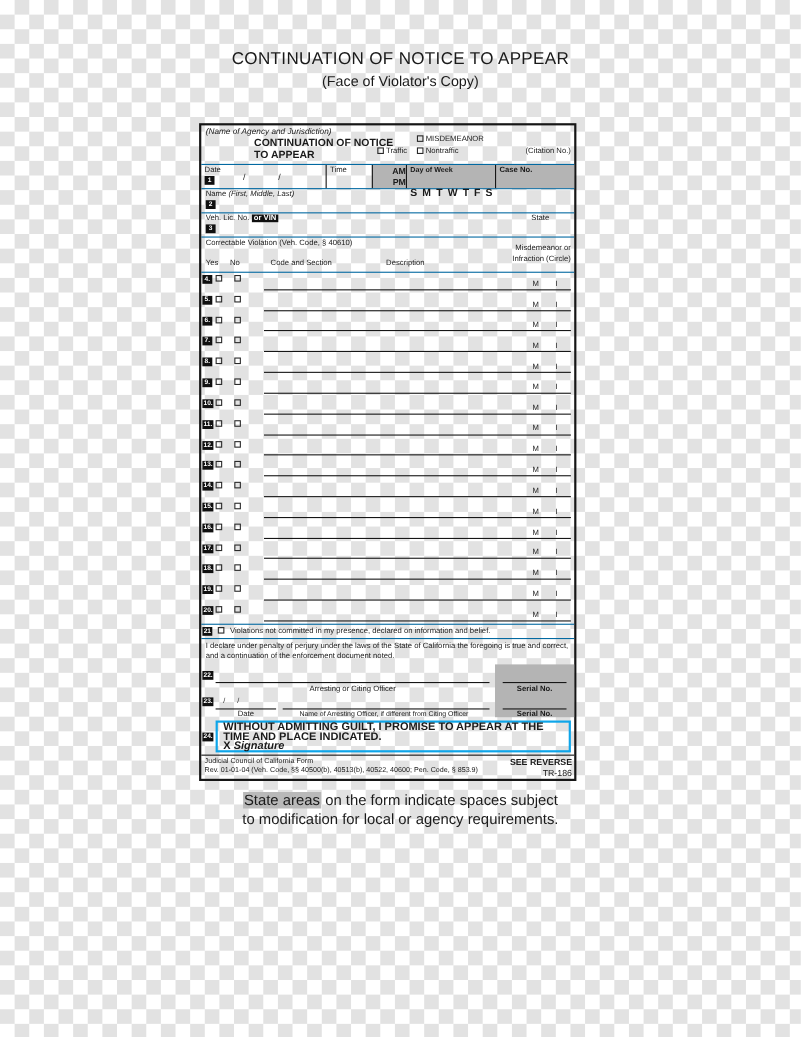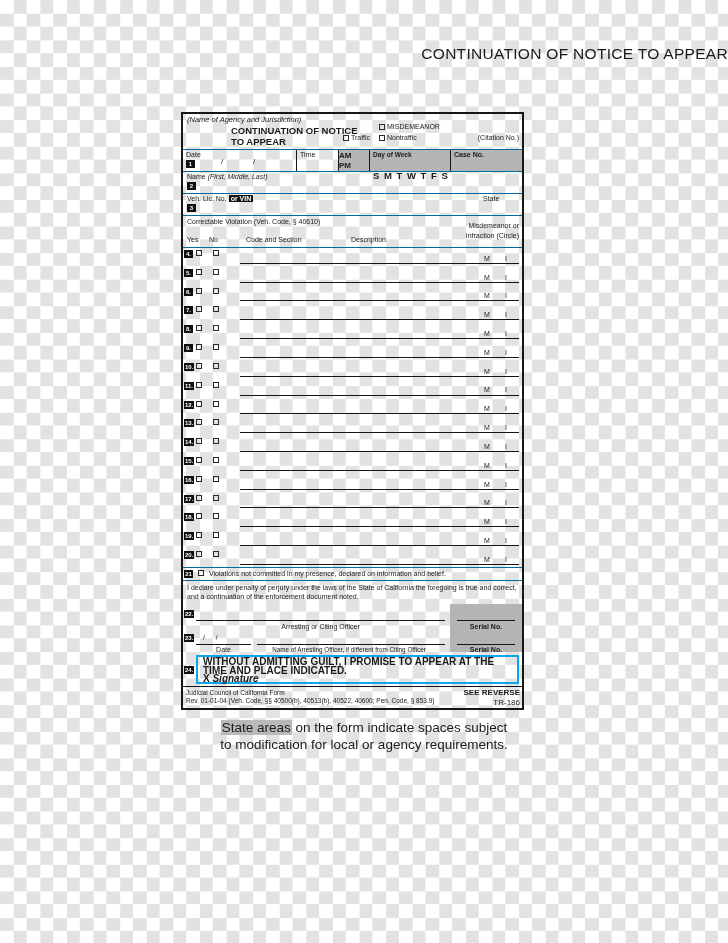--- a/index.html
+++ b/index.html
@@ -6,21 +6,21 @@
   html,body { width:728px; height:943px; overflow:hidden; }
   body {
     position:relative;
     font-family:"Liberation Sans", sans-serif;
     color:#1a1a1a;
     background-color:#ffffff;
     background-image:conic-gradient(#e2e2e2 0 25%, #ffffff 0 50%, #e2e2e2 0 75%, #ffffff 0);
     background-size:26.6px 26.6px;
   }
   .doc-title { position:absolute; top:45px; left:0; width:728px; text-align:center; }
-  .doc-title .t1 { font-size:15.5px; letter-spacing:.3px;text-align:right; }
+  .doc-title .t1 { font-size:15.5px; letter-spacing:.3px; }
   .doc-title .t2 { font-size:13px; margin-top:3px; }
 
   #form {
     position:absolute; left:181px; top:112px; width:343px; height:598px;
     border:2px solid #161616; font-size:7px; line-height:1.15;
   }
   .sec { position:relative; width:100%; }
   .bb { border-bottom:1px solid #0369a1; }
 
   .numbox {
@@ -43,21 +43,21 @@
 
   
   #sec-date { height:22px; display:flex; }
   .dcell { position:relative; height:100%; border-left:1px solid #161616; }
   .dcell:first-child { border-left:none; }
   .c-date { width:113px; } .c-time { width:42px; }
   .c-ampm { width:31px; } .c-day { width:81px; } .c-case { flex:1; }
   .shaded { background:#b4b4b4; }
   .smalllab { position:absolute; left:3px; top:1px; font-size:7px; }
   .slash { position:absolute; font-size:8px; top:7px; }
-  .ampm { text-align:left; font-weight:bold; font-size:8px; line-height:10px; padding-top:1px; }
+  .ampm { text-align:right; font-weight:bold; font-size:8px; line-height:10px; padding-top:1px; }
   .dayhdr { position:absolute; left:3px; top:1px; font-weight:bold; font-size:6.5px; }
   .days { position:absolute; left:3px; top:21px; font-weight:bold; font-size:9.5px; letter-spacing:1px; }
   .casehdr { position:absolute; left:3px; top:1px; font-weight:bold; font-size:7px; }
 
   
   #sec-name, #sec-veh { height:22px; }
   .rowlab { position:absolute; left:4px; top:1px; font-size:7px; }
   .ital { font-style:italic; }
   .orvin { background:#101010; color:#fff; font-weight:bold; padding:0 2px; }
   .statelab { position:absolute; left:300px; top:1px; font-size:7px; }
@@ -123,20 +123,21 @@
 
   
   .bottom-note { position:absolute; top:719px; left:0; width:728px; text-align:center; font-size:13.5px; line-height:17px; }
   .hl { background:#b9b9b9; padding:0 1px; }
 </style>
 </head>
 <body>
 
 <div class="doc-title">
   <div class="t1">CONTINUATION OF NOTICE TO APPEAR</div>
+  <div class="t2">(Face of Violator's Copy)</div>
 </div>
 
 <div id="form">
 
   <div class="sec bb" id="sec-header">
     <div class="agency">(Name of Agency and Jurisdiction)</div>
     <div class="formtitle">
       <div>CONTINUATION OF NOTICE</div>
       <div>TO APPEAR</div>
     </div>

